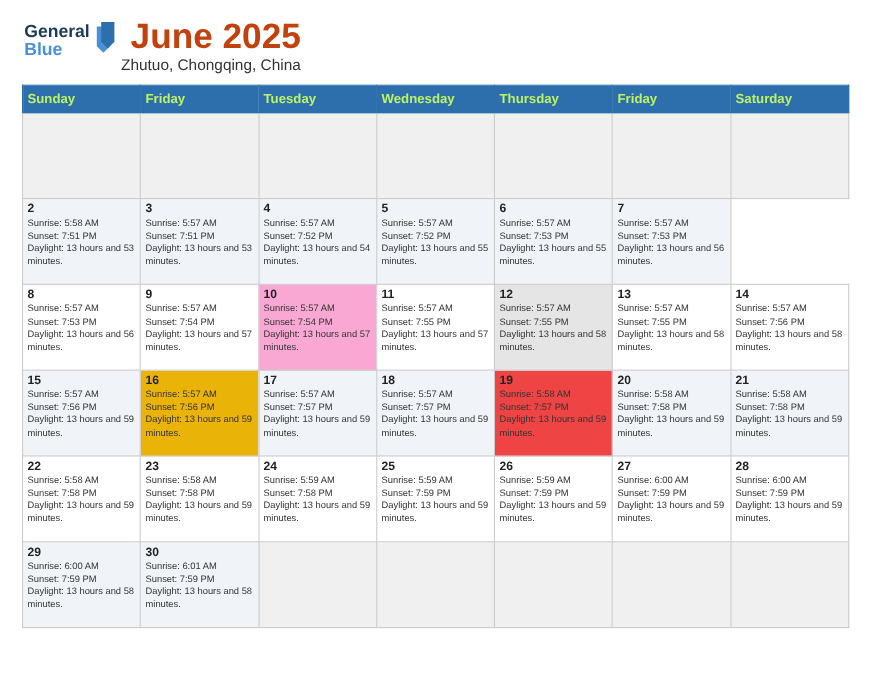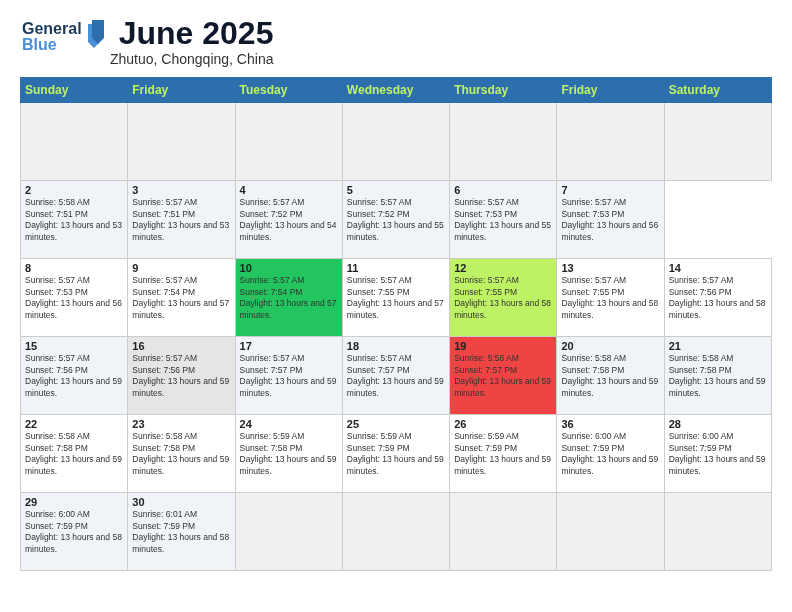--- a/index.html
+++ b/index.html
@@ -25,21 +25,21 @@
     .logo {
       display: flex;
       align-items: center;
     }
     .title-block {
       text-align: right;
     }
     .calendar-title {
       font-size: 32px;
       font-weight: bold;
-      color: #0f172a;
+      color: #c2410c;
       line-height: 1.1;
     }
     .calendar-subtitle {
       font-size: 14px;
       color: #333;
     }
     .calendar-table {
       width: 100%;
       border-collapse: collapse;
       table-layout: fixed;
@@ -128,42 +128,42 @@
           <td style="background: rgb(240, 244, 248);"><span class="day-number">2</span><span class="day-info">Sunrise: 5:58 AM<br>Sunset: 7:51 PM<br>Daylight: 13 hours and 53 minutes.</span></td>
           <td style="background: rgb(240, 244, 248);"><span class="day-number">3</span><span class="day-info">Sunrise: 5:57 AM<br>Sunset: 7:51 PM<br>Daylight: 13 hours and 53 minutes.</span></td>
           <td style="background: rgb(240, 244, 248);"><span class="day-number">4</span><span class="day-info">Sunrise: 5:57 AM<br>Sunset: 7:52 PM<br>Daylight: 13 hours and 54 minutes.</span></td>
           <td style="background: rgb(240, 244, 248);"><span class="day-number">5</span><span class="day-info">Sunrise: 5:57 AM<br>Sunset: 7:52 PM<br>Daylight: 13 hours and 55 minutes.</span></td>
           <td style="background: rgb(240, 244, 248);"><span class="day-number">6</span><span class="day-info">Sunrise: 5:57 AM<br>Sunset: 7:53 PM<br>Daylight: 13 hours and 55 minutes.</span></td>
           <td style="background: rgb(240, 244, 248);"><span class="day-number">7</span><span class="day-info">Sunrise: 5:57 AM<br>Sunset: 7:53 PM<br>Daylight: 13 hours and 56 minutes.</span></td>
         </tr>
         <tr>
           <td style="background: rgb(255, 255, 255);"><span class="day-number">8</span><span class="day-info">Sunrise: 5:57 AM<br>Sunset: 7:53 PM<br>Daylight: 13 hours and 56 minutes.</span></td>
           <td style="background: rgb(255, 255, 255);"><span class="day-number">9</span><span class="day-info">Sunrise: 5:57 AM<br>Sunset: 7:54 PM<br>Daylight: 13 hours and 57 minutes.</span></td>
-          <td style="background: #22c55e;"><span class="day-number">10</span><span class="day-info">Sunrise: 5:57 AM<br>Sunset: 7:54 PM<br>Daylight: 13 hours and 57 minutes.</span></td>
+          <td style="background: #f9a8d4;"><span class="day-number">10</span><span class="day-info">Sunrise: 5:57 AM<br>Sunset: 7:54 PM<br>Daylight: 13 hours and 57 minutes.</span></td>
           <td style="background: rgb(255, 255, 255);"><span class="day-number">11</span><span class="day-info">Sunrise: 5:57 AM<br>Sunset: 7:55 PM<br>Daylight: 13 hours and 57 minutes.</span></td>
-          <td style="background: #bef264;"><span class="day-number">12</span><span class="day-info">Sunrise: 5:57 AM<br>Sunset: 7:55 PM<br>Daylight: 13 hours and 58 minutes.</span></td>
+          <td style="background: #e5e5e5;"><span class="day-number">12</span><span class="day-info">Sunrise: 5:57 AM<br>Sunset: 7:55 PM<br>Daylight: 13 hours and 58 minutes.</span></td>
           <td style="background: rgb(255, 255, 255);"><span class="day-number">13</span><span class="day-info">Sunrise: 5:57 AM<br>Sunset: 7:55 PM<br>Daylight: 13 hours and 58 minutes.</span></td>
           <td style="background: rgb(255, 255, 255);"><span class="day-number">14</span><span class="day-info">Sunrise: 5:57 AM<br>Sunset: 7:56 PM<br>Daylight: 13 hours and 58 minutes.</span></td>
         </tr>
         <tr>
           <td style="background: rgb(240, 244, 248);"><span class="day-number">15</span><span class="day-info">Sunrise: 5:57 AM<br>Sunset: 7:56 PM<br>Daylight: 13 hours and 59 minutes.</span></td>
-          <td style="background: #e5e5e5;"><span class="day-number">16</span><span class="day-info">Sunrise: 5:57 AM<br>Sunset: 7:56 PM<br>Daylight: 13 hours and 59 minutes.</span></td>
+          <td style="background: #eab308;"><span class="day-number">16</span><span class="day-info">Sunrise: 5:57 AM<br>Sunset: 7:56 PM<br>Daylight: 13 hours and 59 minutes.</span></td>
           <td style="background: rgb(240, 244, 248);"><span class="day-number">17</span><span class="day-info">Sunrise: 5:57 AM<br>Sunset: 7:57 PM<br>Daylight: 13 hours and 59 minutes.</span></td>
           <td style="background: rgb(240, 244, 248);"><span class="day-number">18</span><span class="day-info">Sunrise: 5:57 AM<br>Sunset: 7:57 PM<br>Daylight: 13 hours and 59 minutes.</span></td>
           <td style="background: #ef4444;"><span class="day-number">19</span><span class="day-info">Sunrise: 5:58 AM<br>Sunset: 7:57 PM<br>Daylight: 13 hours and 59 minutes.</span></td>
           <td style="background: rgb(240, 244, 248);"><span class="day-number">20</span><span class="day-info">Sunrise: 5:58 AM<br>Sunset: 7:58 PM<br>Daylight: 13 hours and 59 minutes.</span></td>
           <td style="background: rgb(240, 244, 248);"><span class="day-number">21</span><span class="day-info">Sunrise: 5:58 AM<br>Sunset: 7:58 PM<br>Daylight: 13 hours and 59 minutes.</span></td>
         </tr>
         <tr>
           <td style="background: rgb(255, 255, 255);"><span class="day-number">22</span><span class="day-info">Sunrise: 5:58 AM<br>Sunset: 7:58 PM<br>Daylight: 13 hours and 59 minutes.</span></td>
           <td style="background: rgb(255, 255, 255);"><span class="day-number">23</span><span class="day-info">Sunrise: 5:58 AM<br>Sunset: 7:58 PM<br>Daylight: 13 hours and 59 minutes.</span></td>
           <td style="background: rgb(255, 255, 255);"><span class="day-number">24</span><span class="day-info">Sunrise: 5:59 AM<br>Sunset: 7:58 PM<br>Daylight: 13 hours and 59 minutes.</span></td>
           <td style="background: rgb(255, 255, 255);"><span class="day-number">25</span><span class="day-info">Sunrise: 5:59 AM<br>Sunset: 7:59 PM<br>Daylight: 13 hours and 59 minutes.</span></td>
           <td style="background: rgb(255, 255, 255);"><span class="day-number">26</span><span class="day-info">Sunrise: 5:59 AM<br>Sunset: 7:59 PM<br>Daylight: 13 hours and 59 minutes.</span></td>
-          <td style="background: rgb(255, 255, 255);"><span class="day-number">36</span><span class="day-info">Sunrise: 6:00 AM<br>Sunset: 7:59 PM<br>Daylight: 13 hours and 59 minutes.</span></td>
+          <td style="background: rgb(255, 255, 255);"><span class="day-number">27</span><span class="day-info">Sunrise: 6:00 AM<br>Sunset: 7:59 PM<br>Daylight: 13 hours and 59 minutes.</span></td>
           <td style="background: rgb(255, 255, 255);"><span class="day-number">28</span><span class="day-info">Sunrise: 6:00 AM<br>Sunset: 7:59 PM<br>Daylight: 13 hours and 59 minutes.</span></td>
         </tr>
         <tr>
           <td style="background: rgb(240, 244, 248);"><span class="day-number">29</span><span class="day-info">Sunrise: 6:00 AM<br>Sunset: 7:59 PM<br>Daylight: 13 hours and 58 minutes.</span></td>
           <td style="background: rgb(240, 244, 248);"><span class="day-number">30</span><span class="day-info">Sunrise: 6:01 AM<br>Sunset: 7:59 PM<br>Daylight: 13 hours and 58 minutes.</span></td>
           <td class="empty-cell" style="background: rgb(240, 240, 240);"></td>
           <td class="empty-cell" style="background: rgb(240, 240, 240);"></td>
           <td class="empty-cell" style="background: rgb(240, 240, 240);"></td>
           <td class="empty-cell" style="background: rgb(240, 240, 240);"></td>
           <td class="empty-cell" style="background: rgb(240, 240, 240);"></td>

